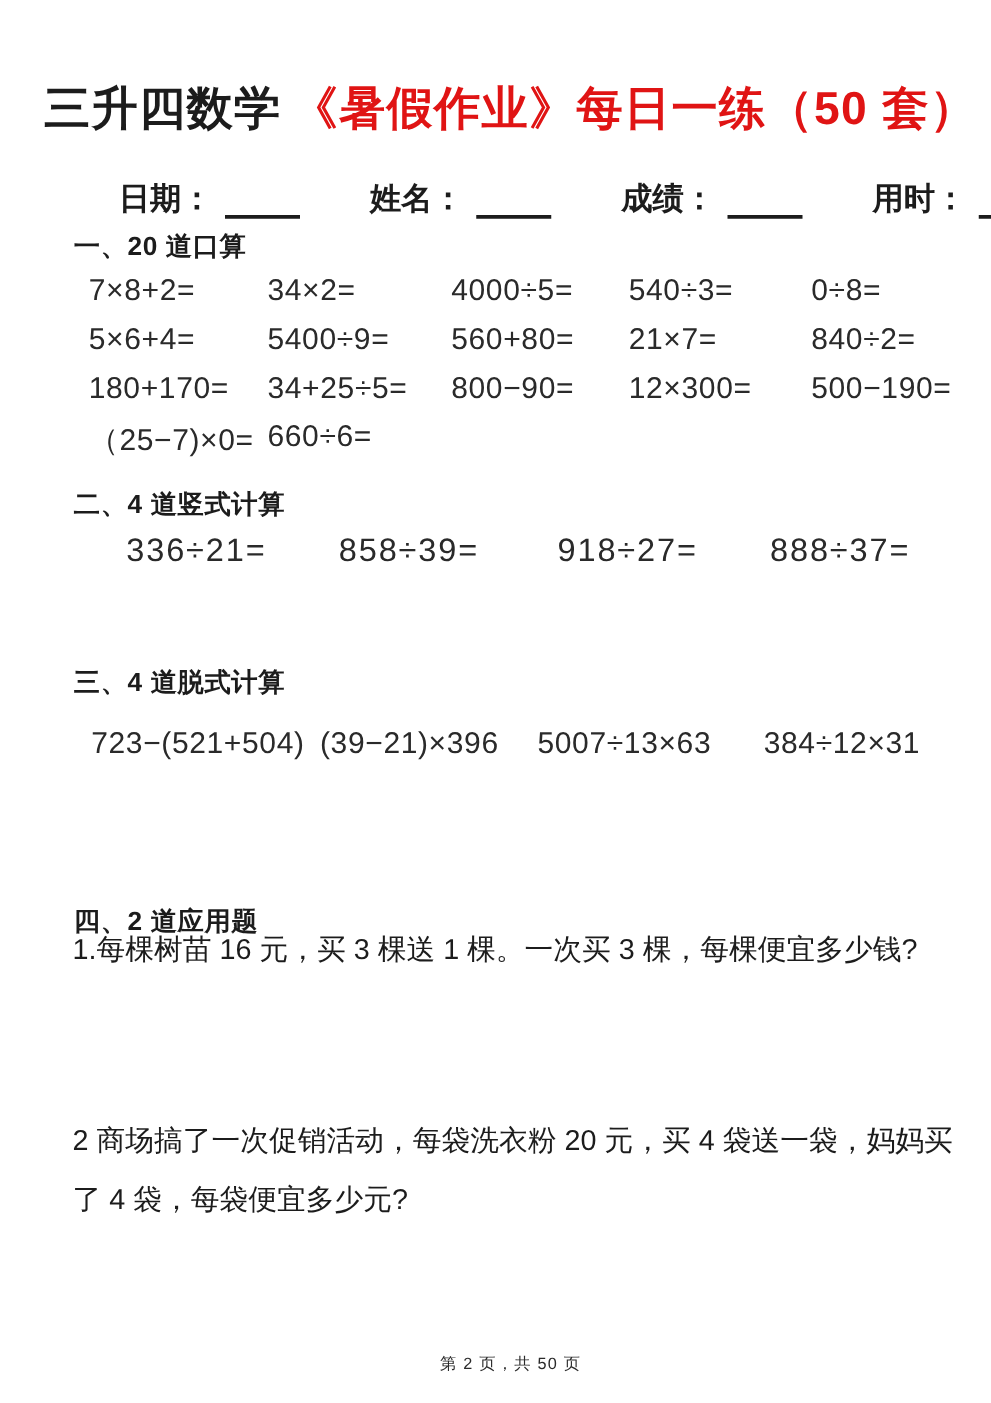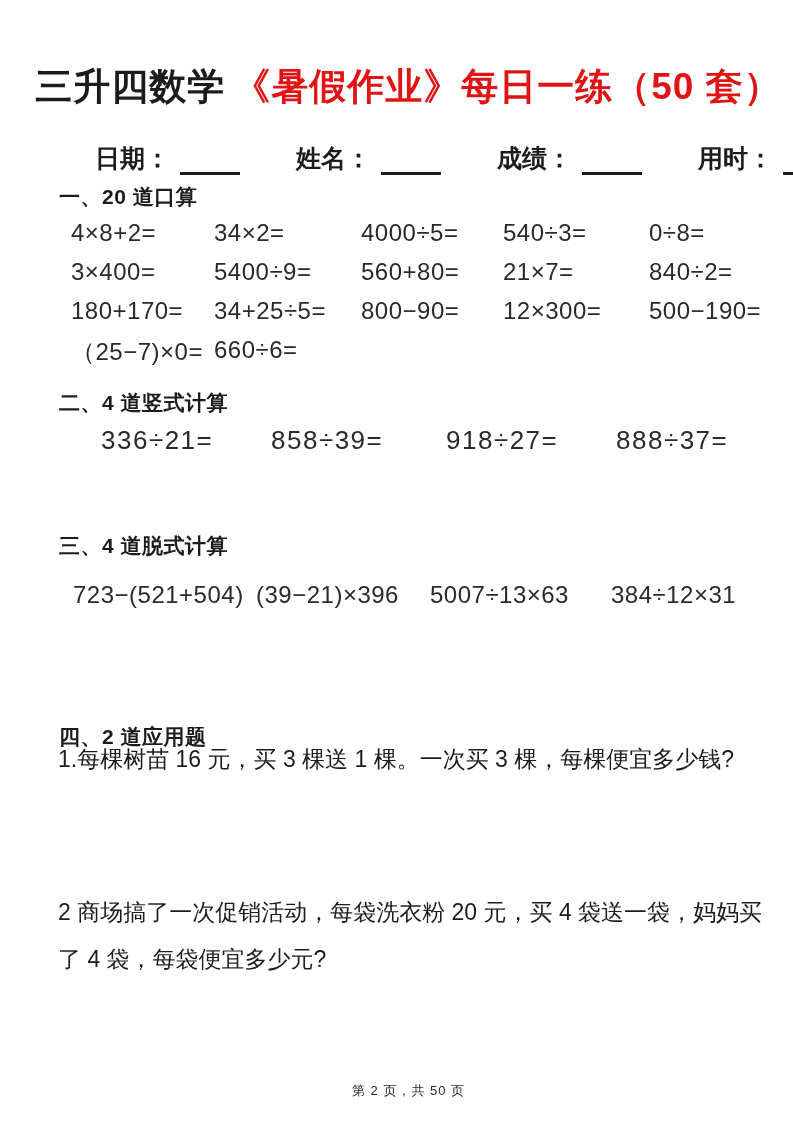--- a/index.html
+++ b/index.html
@@ -122,26 +122,26 @@
   </span>
   <span class="info-item">
     <span>用时：</span>
       <span class="blank"></span>
   </span>
 </div>
 
 <div id="sec1-head" class="section-heading">一、20 道口算</div>
 
 <div class="oral-grid">
-  <span>4×8+2=</span>
+  <span>7×8+2=</span>
   <span>34×2=</span>
   <span>4000÷5=</span>
   <span>540÷3=</span>
   <span>0÷8=</span>
-  <span>3×400=</span>
+  <span>5×6+4=</span>
   <span>5400÷9=</span>
   <span>560+80=</span>
   <span>21×7=</span>
   <span>840÷2=</span>
   <span>180+170=</span>
   <span>34+25÷5=</span>
   <span>800−90=</span>
   <span>12×300=</span>
   <span>500−190=</span>
   <span>（25−7)×0=</span>

